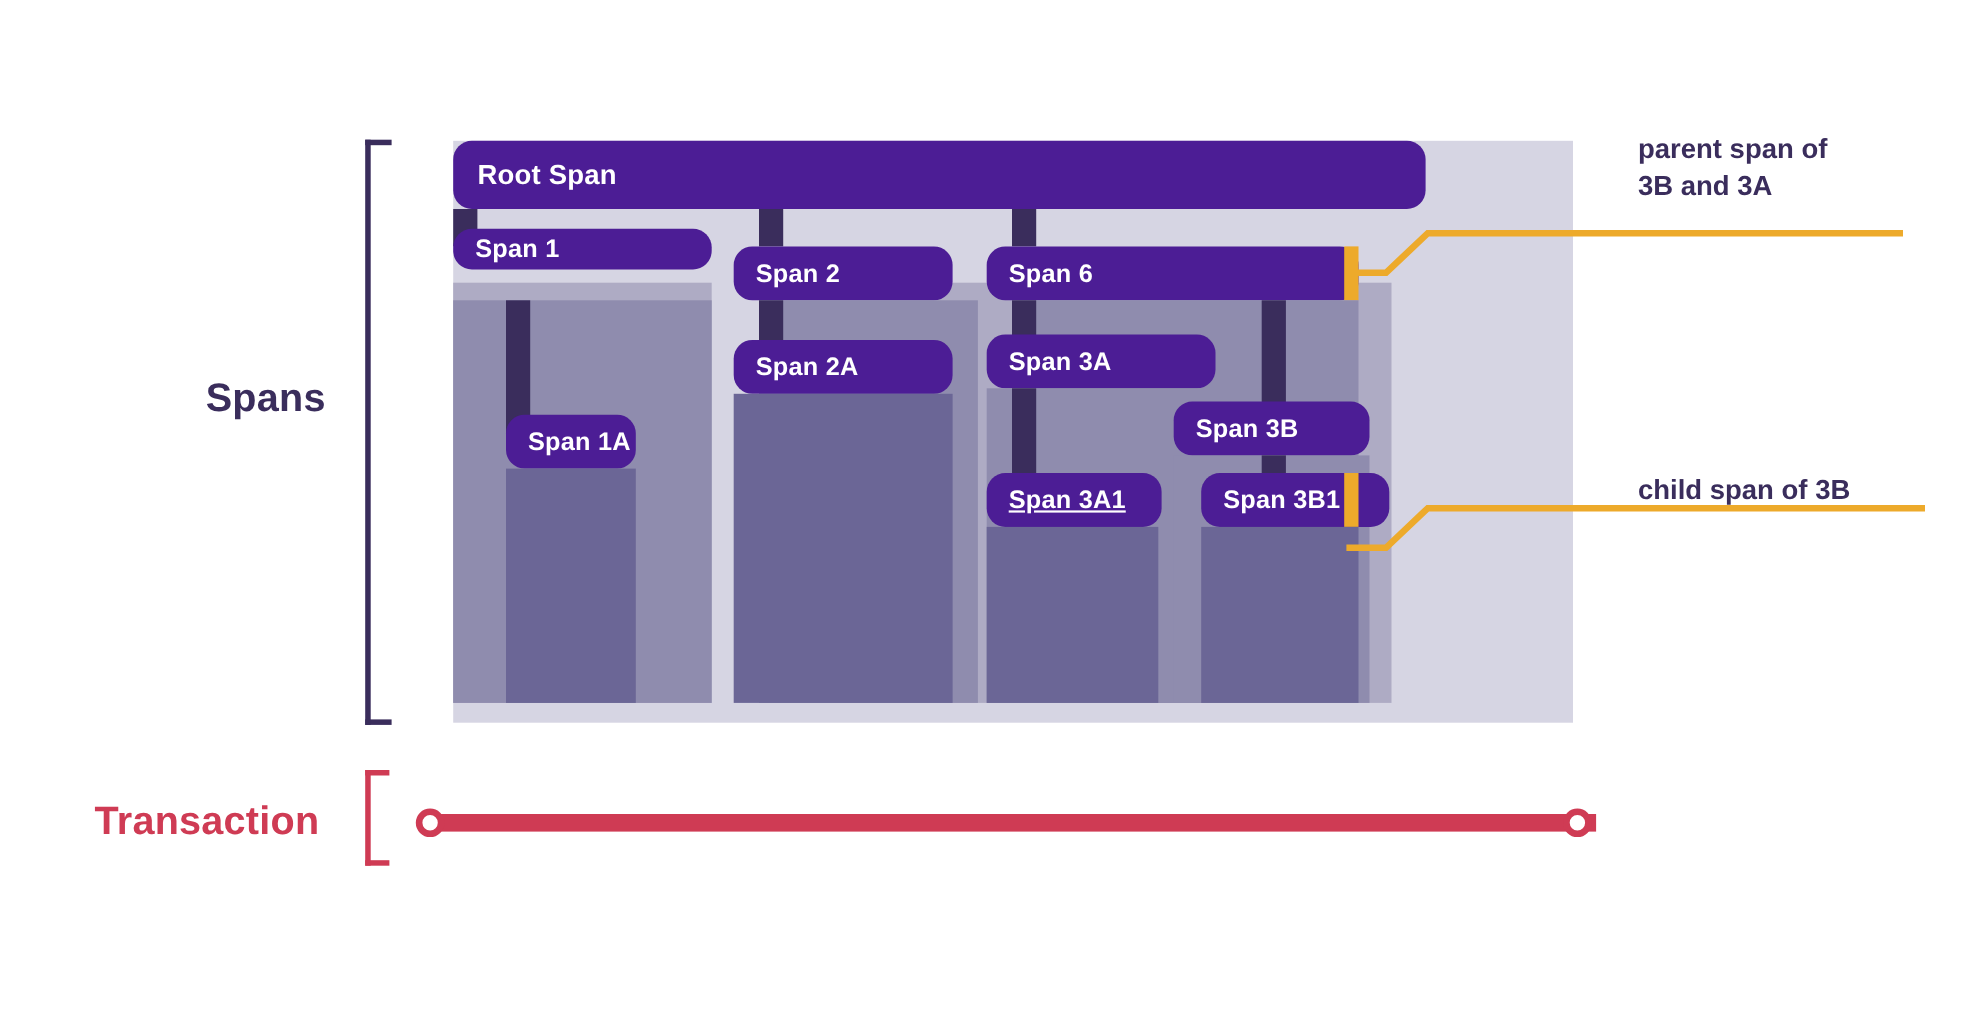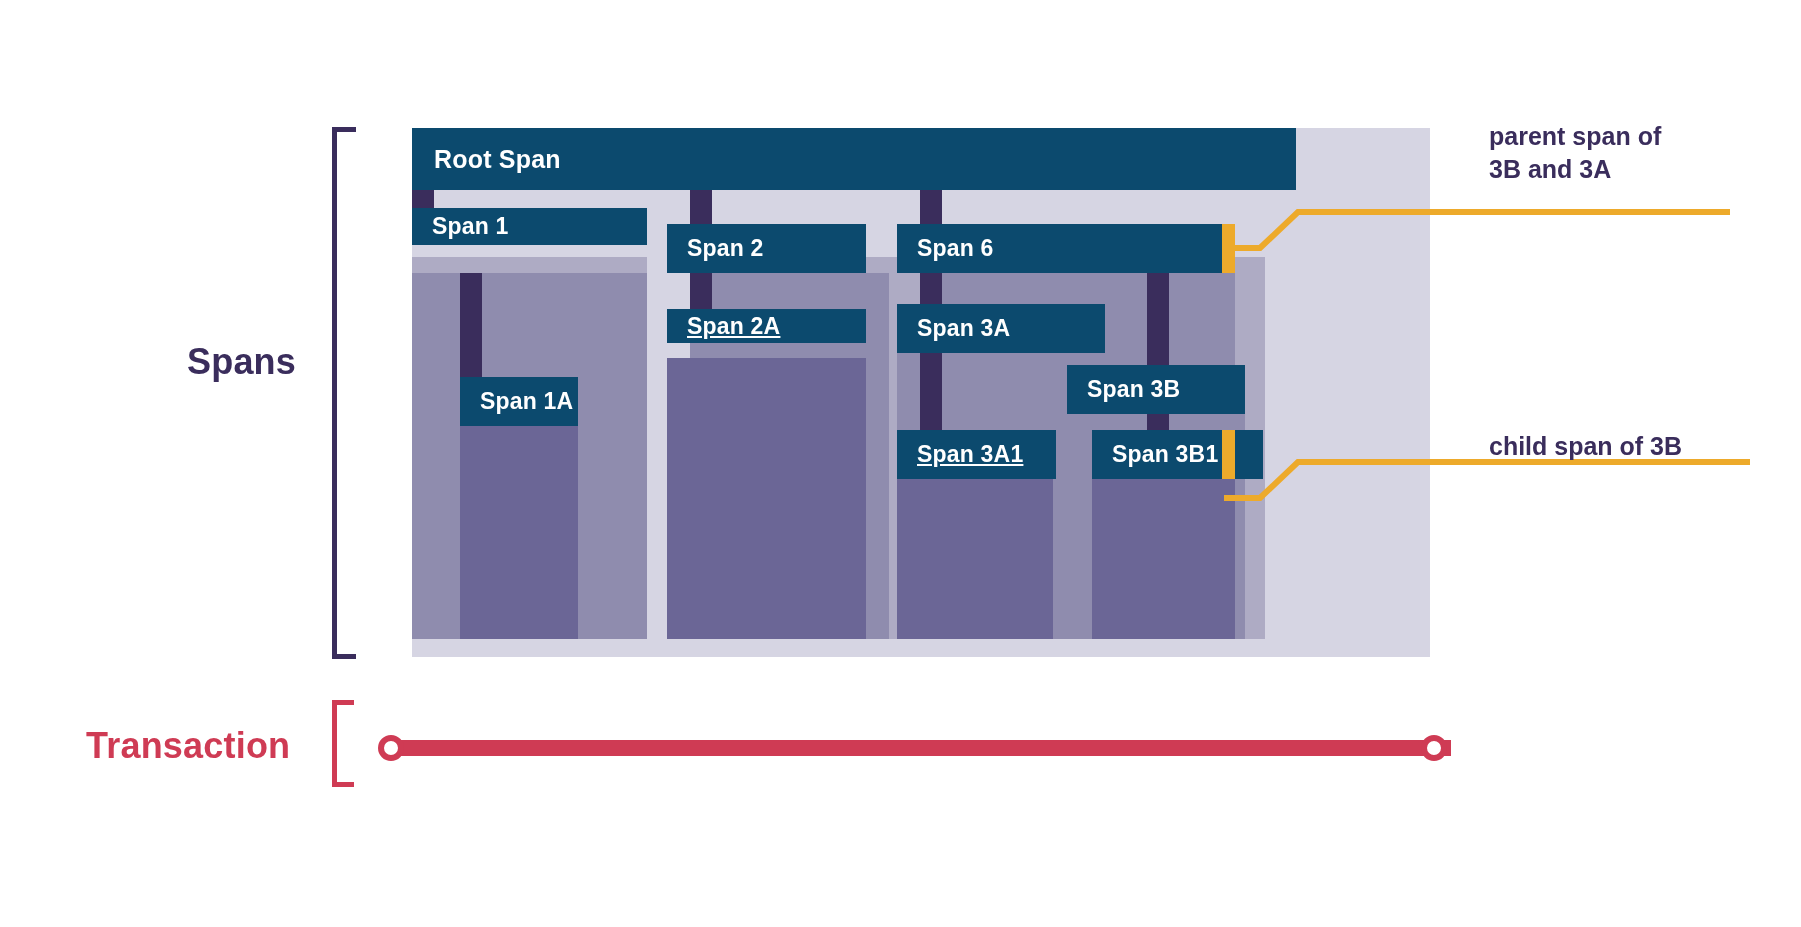--- a/index.html
+++ b/index.html
@@ -75,30 +75,31 @@
 
   
   .group-col {
     position: absolute;
     background: #aeabc4;
   }
 
   
   .span-bar {
     position: absolute;
-    background: #0c4a6e;
+    background: #4c1d95;
     color: #ffffff;
     font-weight: 700;
     font-size: 23px;
     display: flex;
     align-items: center;
     box-sizing: border-box;
     padding-left: 20px;
     white-space: nowrap;
     letter-spacing: 0.2px;
+    border-radius: 17px;
   }
   .span-bar.root { font-size: 25px; padding-left: 22px; }
 
   
   .span-body {
     position: absolute;
     background: #8f8cae;
   }
   .span-body.deep { background: #6b6696; }
 
@@ -198,21 +199,21 @@
 
     <div class="span-bar" style="left:0px; top:80px; width:235px; height:37px;">Span 1</div>
     <div class="span-body" style="left:0px; top:145px; width:235px; height:366px;"></div>
     <div class="stem" style="left:48px; top:145px; width:22px; height:123px;"></div>
     <div class="span-bar" style="left:48px; top:249px; width:118px; height:49px;">Span 1A</div>
     <div class="span-body deep" style="left:48px; top:298px; width:118px; height:213px;"></div>
 
     <div class="span-bar" style="left:255px; top:96px; width:199px; height:49px;">Span 2</div>
     <div class="span-body" style="left:278px; top:145px; width:199px; height:366px;"></div>
     <div class="stem" style="left:278px; top:145px; width:22px; height:55px;"></div>
-    <div class="span-bar" style="left:255px; top:181px; width:199px; height:34px;text-decoration:underline;">Span 2A</div>
+    <div class="span-bar" style="left:255px; top:181px; width:199px; height:49px;">Span 2A</div>
     <div class="span-body deep" style="left:255px; top:230px; width:199px; height:281px;"></div>
 
     <div class="span-bar" style="left:485px; top:96px; width:338px; height:49px;">Span 6</div>
     <div class="highlight" style="left:810px; top:96px; width:13px; height:49px;"></div>
     <div class="span-body" style="left:508px; top:145px; width:315px; height:366px;"></div>
 
     <div class="stem" style="left:508px; top:145px; width:22px; height:50px;"></div>
 
     <div class="stem" style="left:735px; top:145px; width:22px; height:141px;"></div>
 

